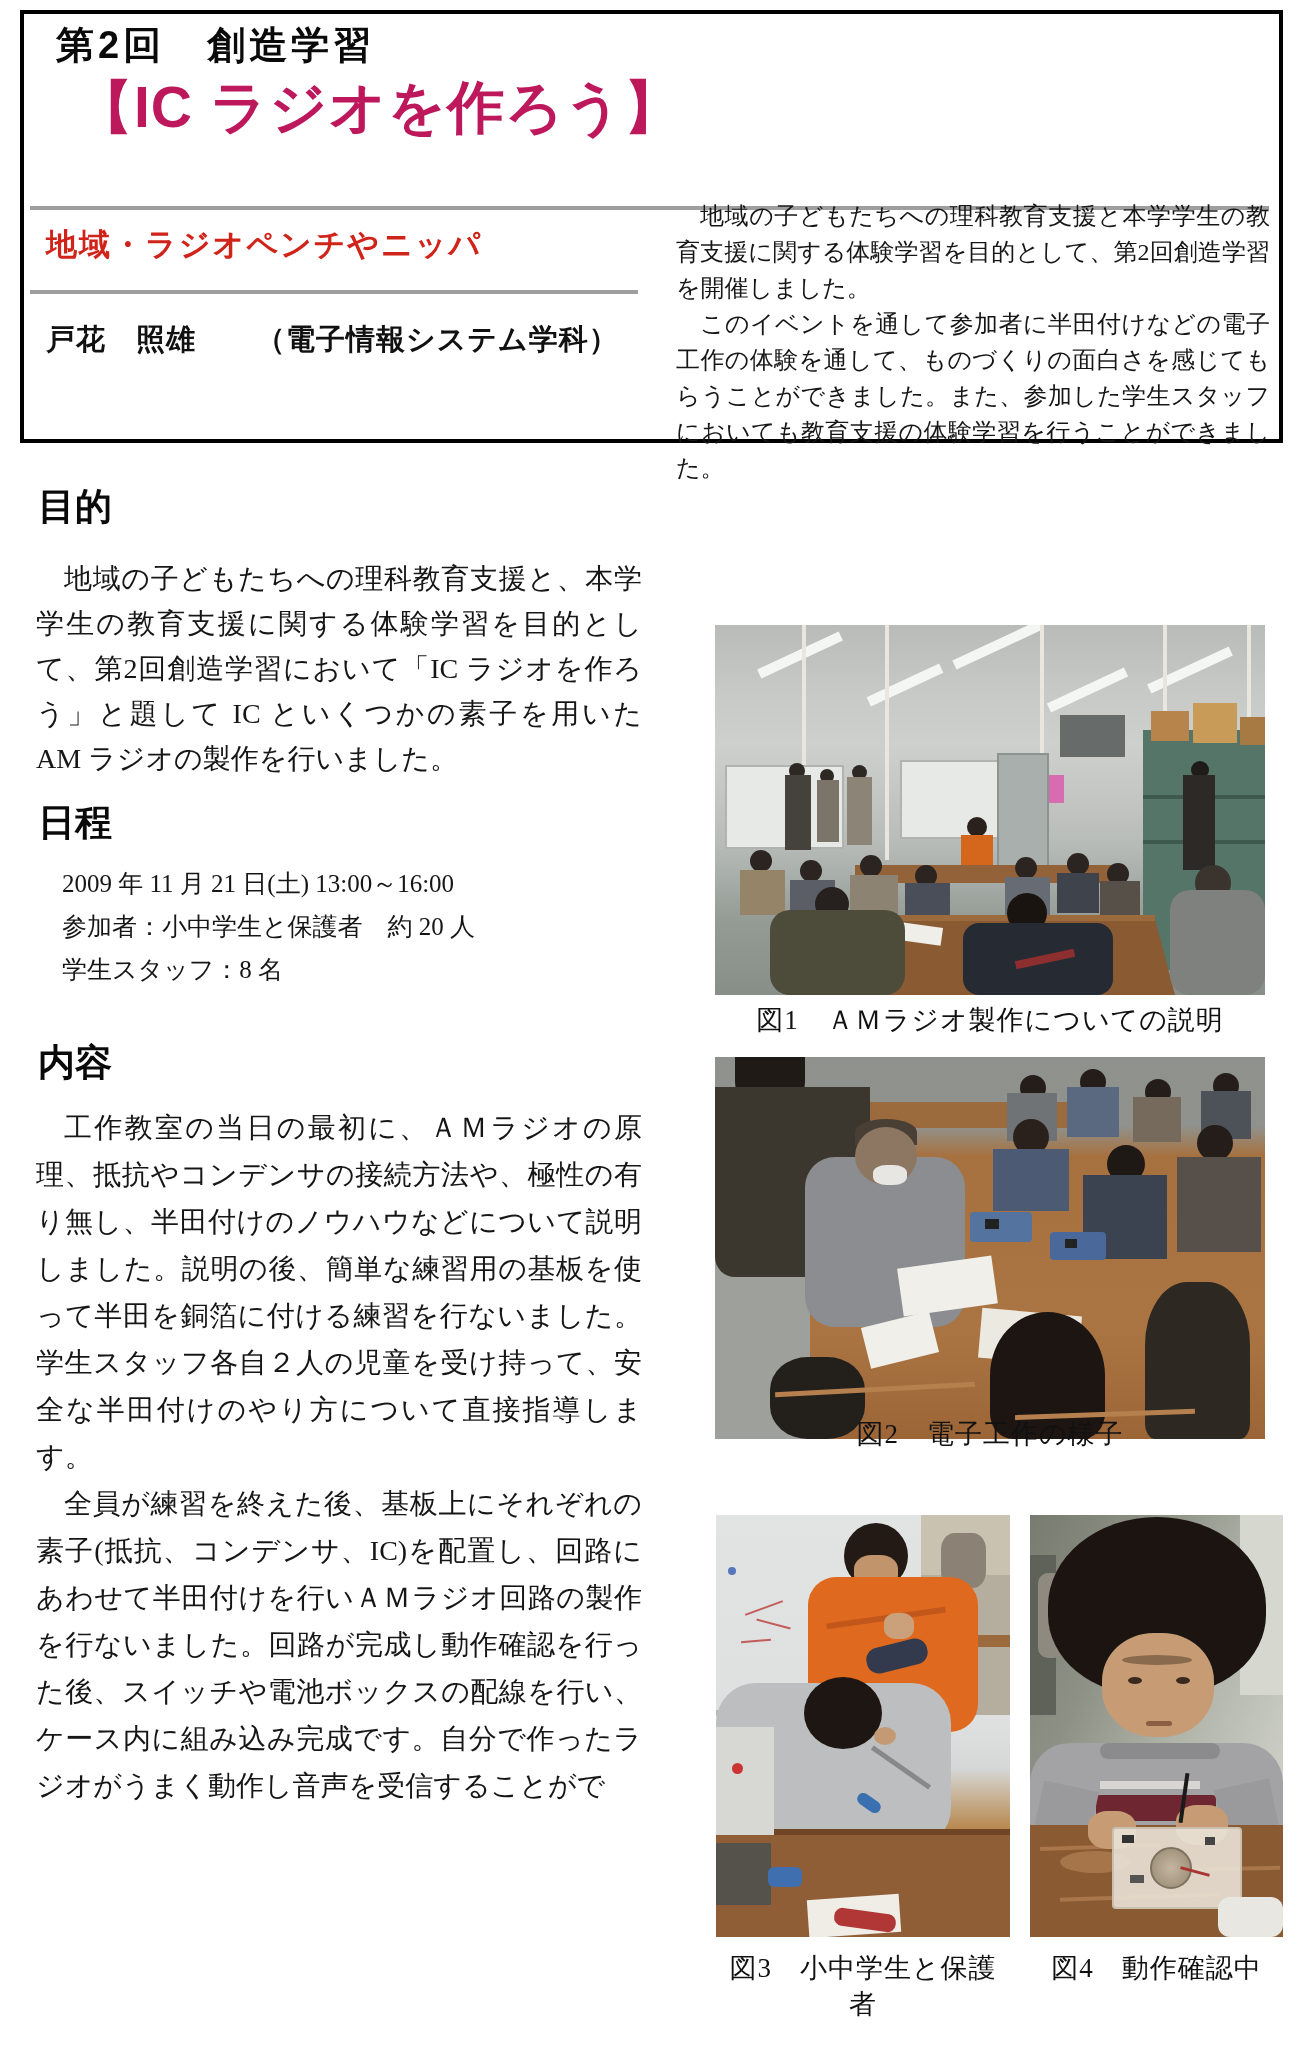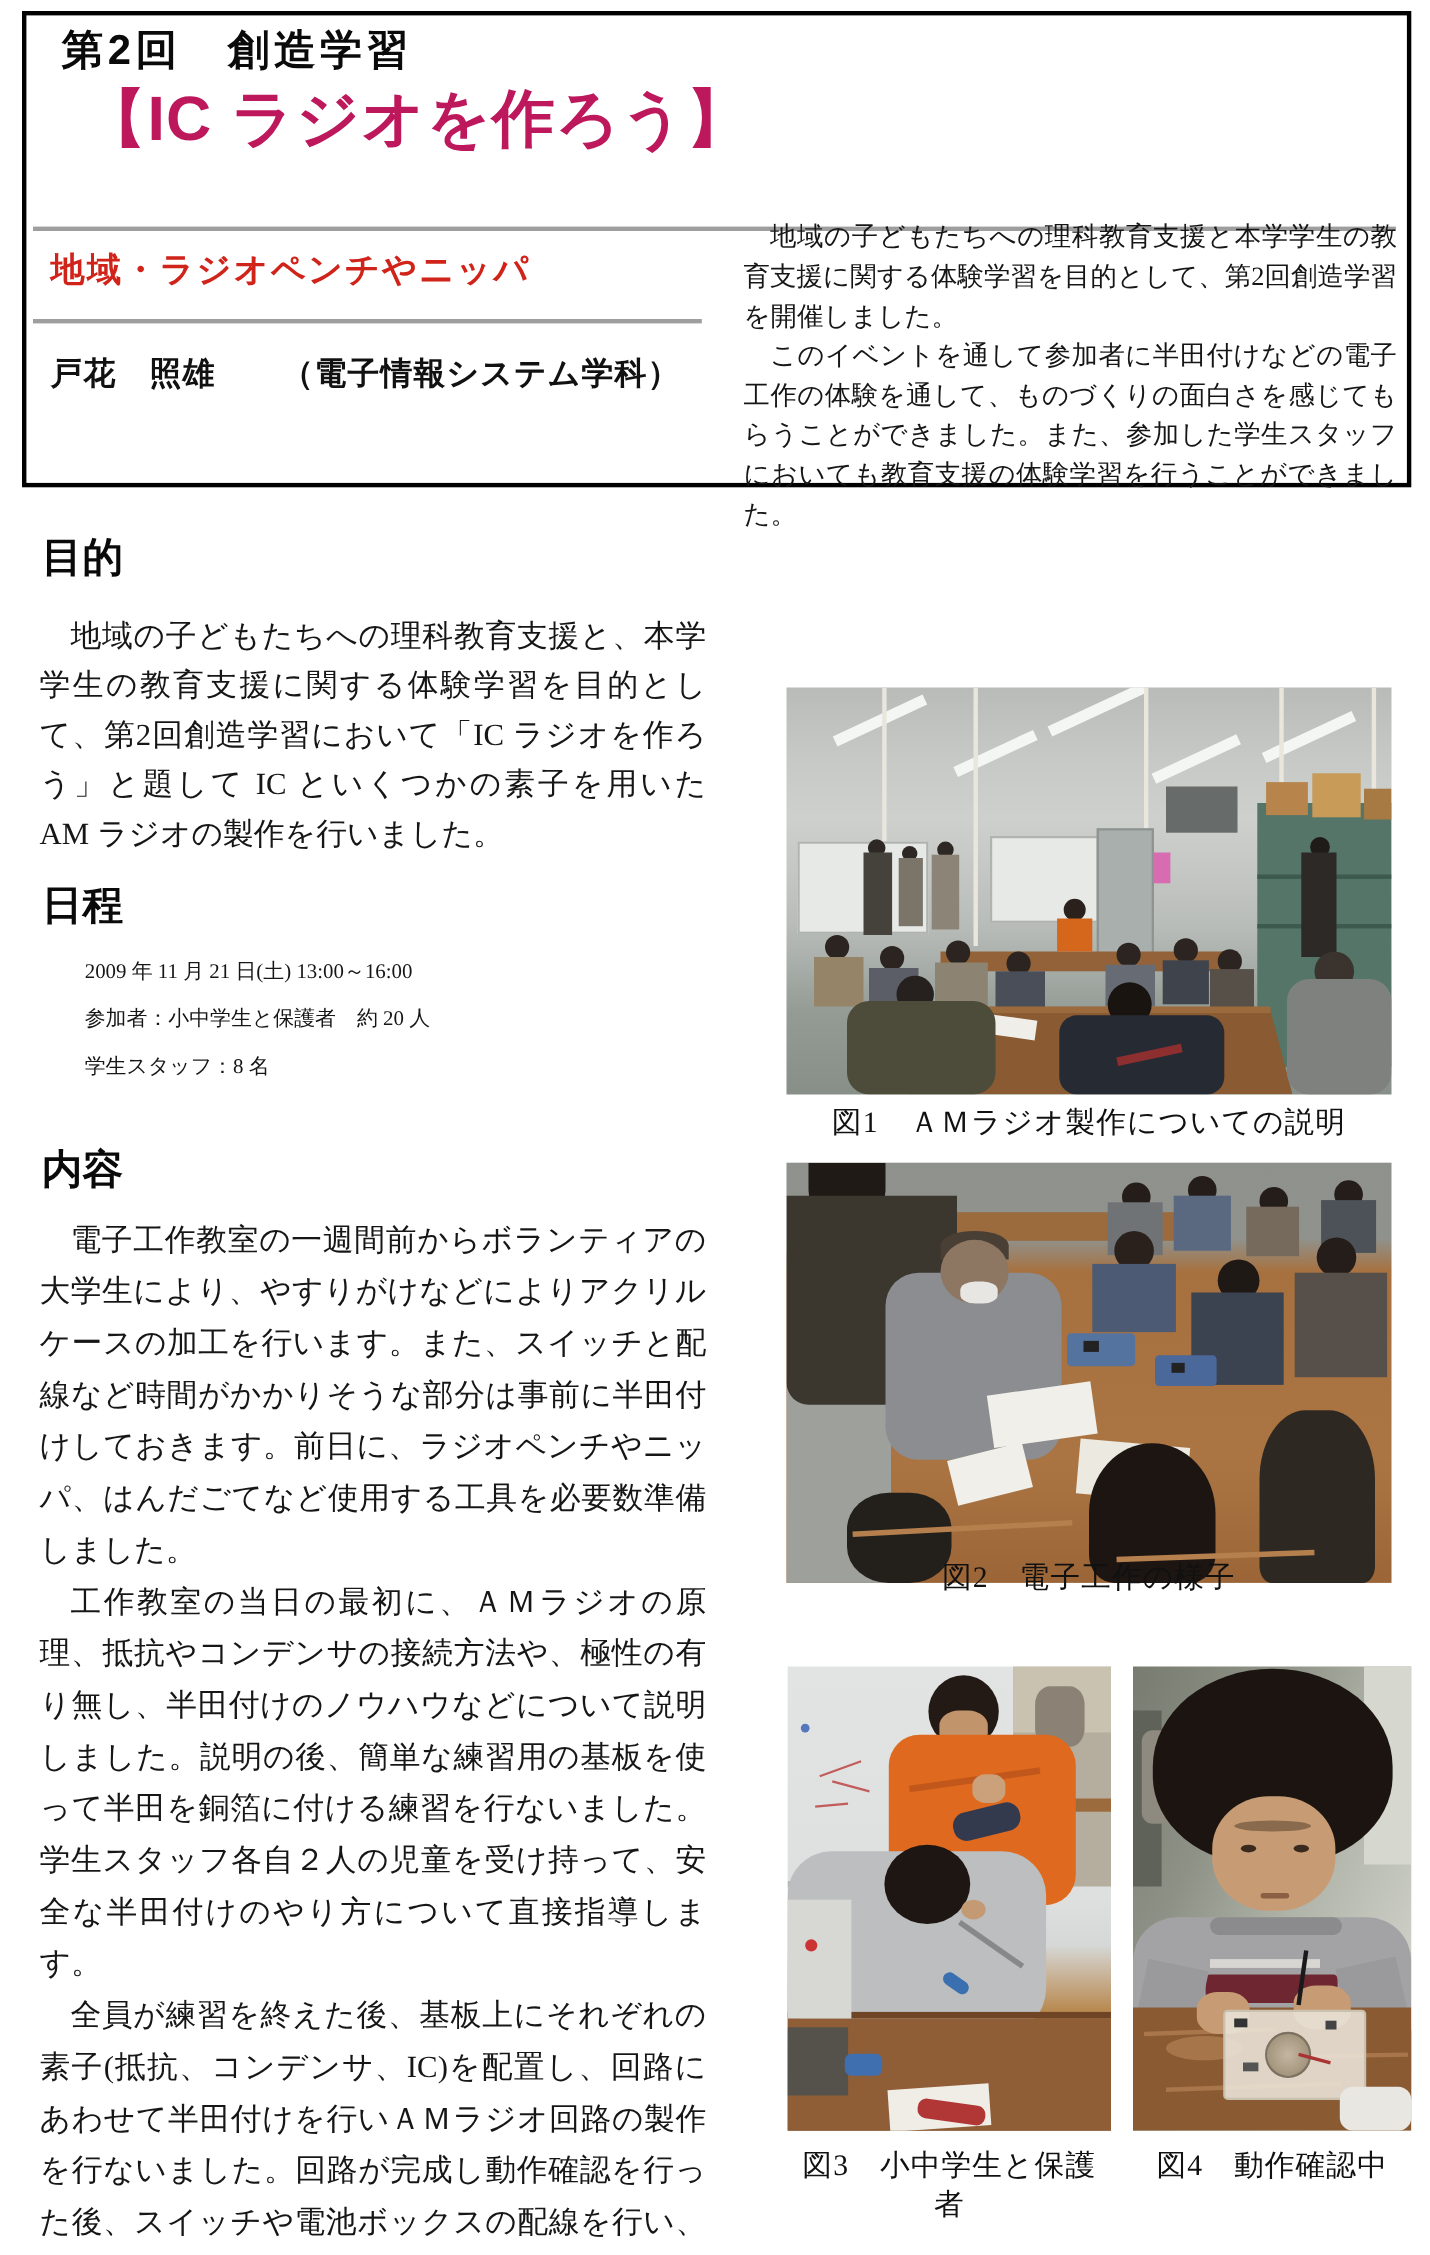--- a/index.html
+++ b/index.html
@@ -18,21 +18,21 @@
   .author{position:absolute;left:22px;top:306px;font-family:"Liberation Sans",sans-serif;
           font-weight:bold;font-size:29px;letter-spacing:1px;color:#111;}
   .intro{position:absolute;left:652px;top:184px;width:594px;font-size:24px;line-height:36px;
          text-align:justify;}
   .intro p{margin:0;text-indent:1em;}
   
   .h2{position:absolute;font-family:"Liberation Sans",sans-serif;font-weight:bold;font-size:37px;color:#0a0a0a;}
   .bodytext{font-size:28px;line-height:47px;text-align:justify;}
   .bodytext p{margin:0;text-indent:1em;}
   #purpose-p{position:absolute;left:36px;top:556px;width:606px;line-height:45px;}
-  #schedule-b{position:absolute;left:62px;top:862px;width:580px;font-size:19px;line-height:43px;margin-left:15px;}
+  #schedule-b{position:absolute;left:62px;top:862px;width:580px;font-size:25px;line-height:43px;}
   #schedule-b div{white-space:nowrap;}
   #content-p{position:absolute;left:36px;top:1104px;width:606px;}
   #cont-right{position:absolute;left:690px;top:500px;width:578px;font-size:28px;line-height:45px;text-align:justify;}
   .caption{position:absolute;text-align:center;font-size:27px;color:#111;letter-spacing:1px;}
   .photo{position:absolute;overflow:hidden;background:#bfc2bf;}
   .circ{border-radius:50%;}
 </style>
 </head>
 <body>
 
@@ -58,21 +58,20 @@
 
   <div class="h2" style="left:38px;top:798px;">日程</div>
   <div id="schedule-b">
     <div>2009 年 11 月 21 日(土) 13:00～16:00</div>
     <div>参加者：小中学生と保護者　約 20 人</div>
     <div>学生スタッフ：8 名</div>
   </div>
 
   <div class="h2" style="left:38px;top:1038px;">内容</div>
   <div id="content-p" class="bodytext">
-    <p>電子工作教室の一週間前からボランティアの大学生により、やすりがけなどによりアクリルケースの加工を行います。また、スイッチと配線など時間がかかりそうな部分は事前に半田付けしておきます。前日に、ラジオペンチやニッパ、はんだごてなど使用する工具を必要数準備しました。</p>
     <p>工作教室の当日の最初に、ＡＭラジオの原理、抵抗やコンデンサの接続方法や、極性の有り無し、半田付けのノウハウなどについて説明しました。説明の後、簡単な練習用の基板を使って半田を銅箔に付ける練習を行ないました。学生スタッフ各自２人の児童を受け持って、安全な半田付けのやり方について直接指導します。</p>
     <p>全員が練習を終えた後、基板上にそれぞれの素子(抵抗、コンデンサ、IC)を配置し、回路にあわせて半田付けを行いＡＭラジオ回路の製作を行ないました。回路が完成し動作確認を行った後、スイッチや電池ボックスの配線を行い、ケース内に組み込み完成です。自分で作ったラジオがうまく動作し音声を受信することがで</p>
   </div>
 
 
   <div class="photo" style="left:715px;top:625px;width:550px;height:370px;
        background:linear-gradient(180deg,#b8bbb8 0%,#c6c9c6 18%,#cdd0cd 32%,#c4c7c4 45%,#b9bdba 58%,#a8aea9 68%,#939b94 80%,#878f88 100%);">
     <div class="s" style="left:40px;top:25px;width:90px;height:10px;background:#f3f6f3;transform:rotate(-25deg);"></div>
     <div class="s" style="left:150px;top:55px;width:80px;height:10px;background:#f3f6f3;transform:rotate(-25deg);"></div>
     <div class="s" style="left:235px;top:15px;width:95px;height:10px;background:#f3f6f3;transform:rotate(-25deg);"></div>

